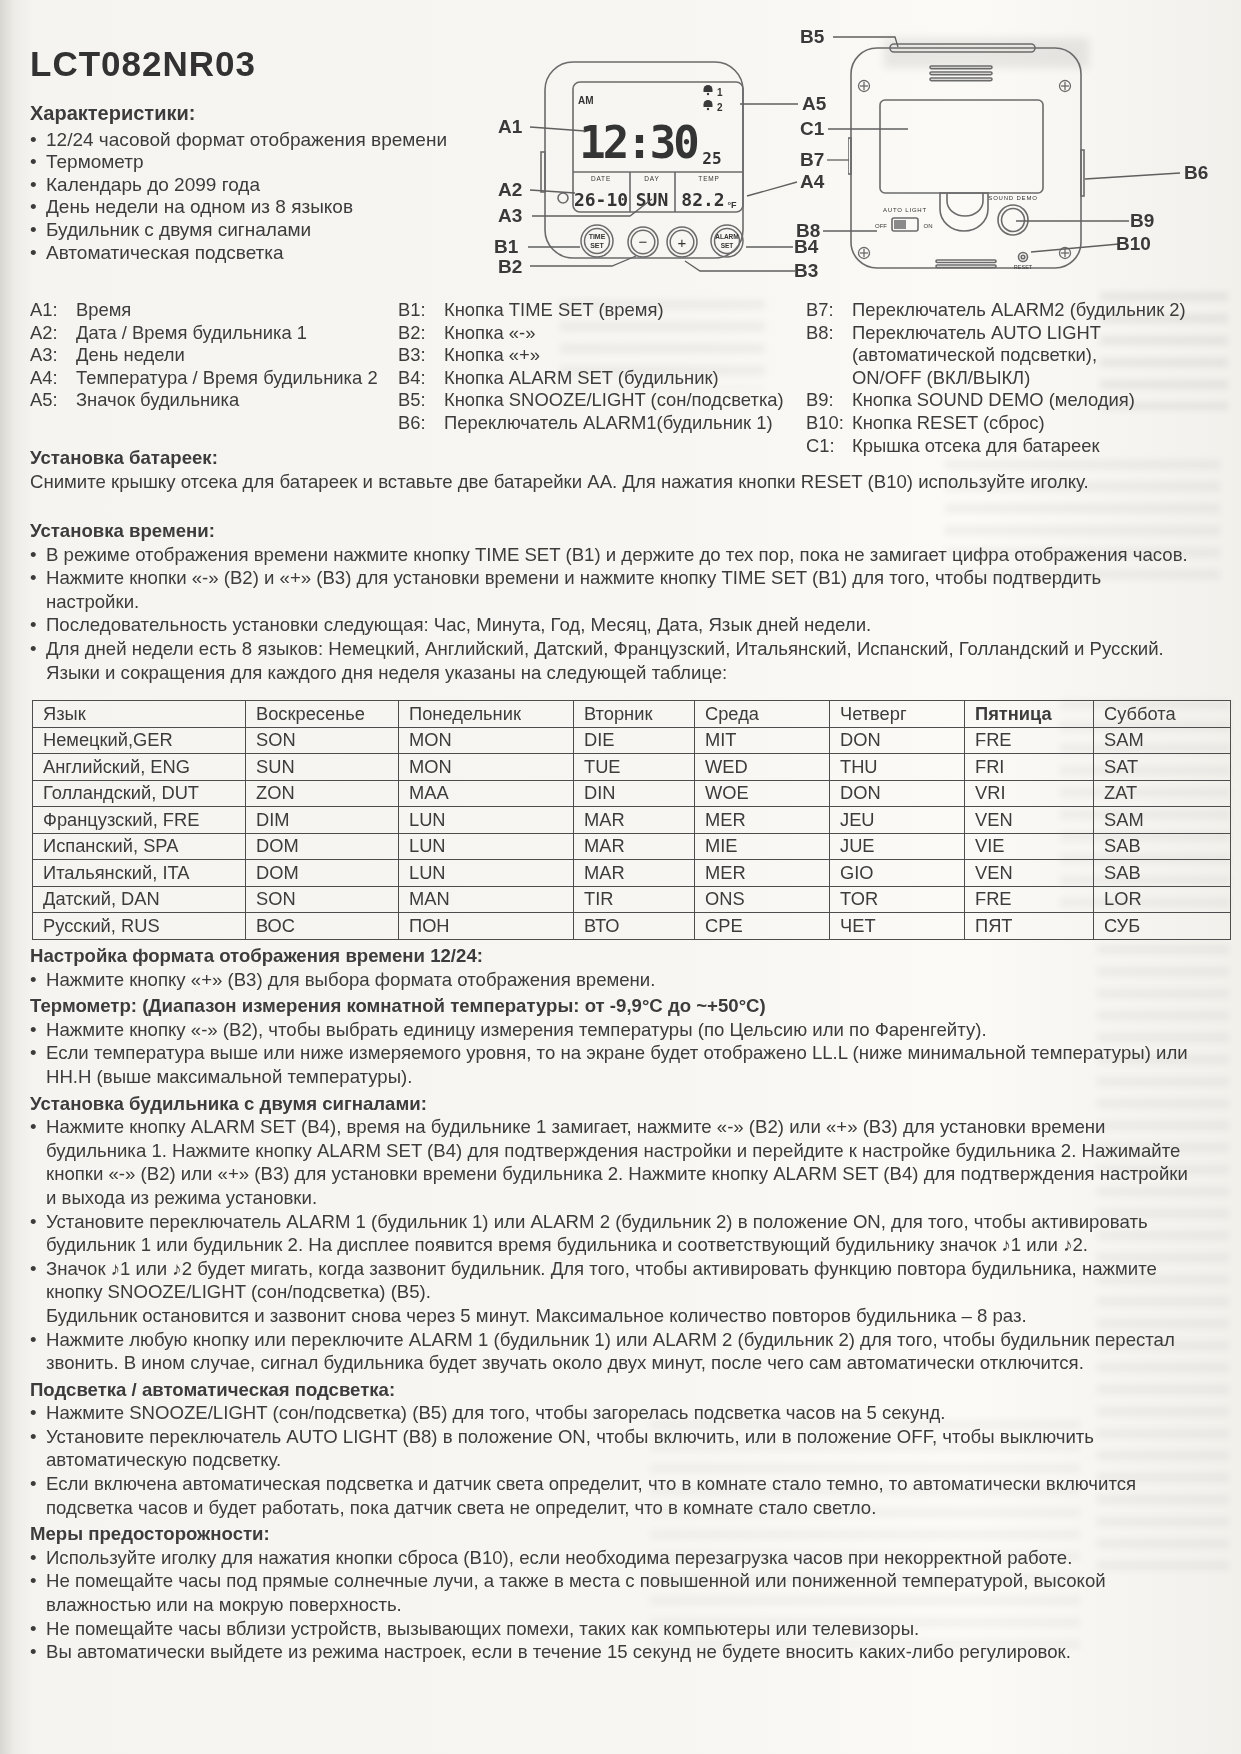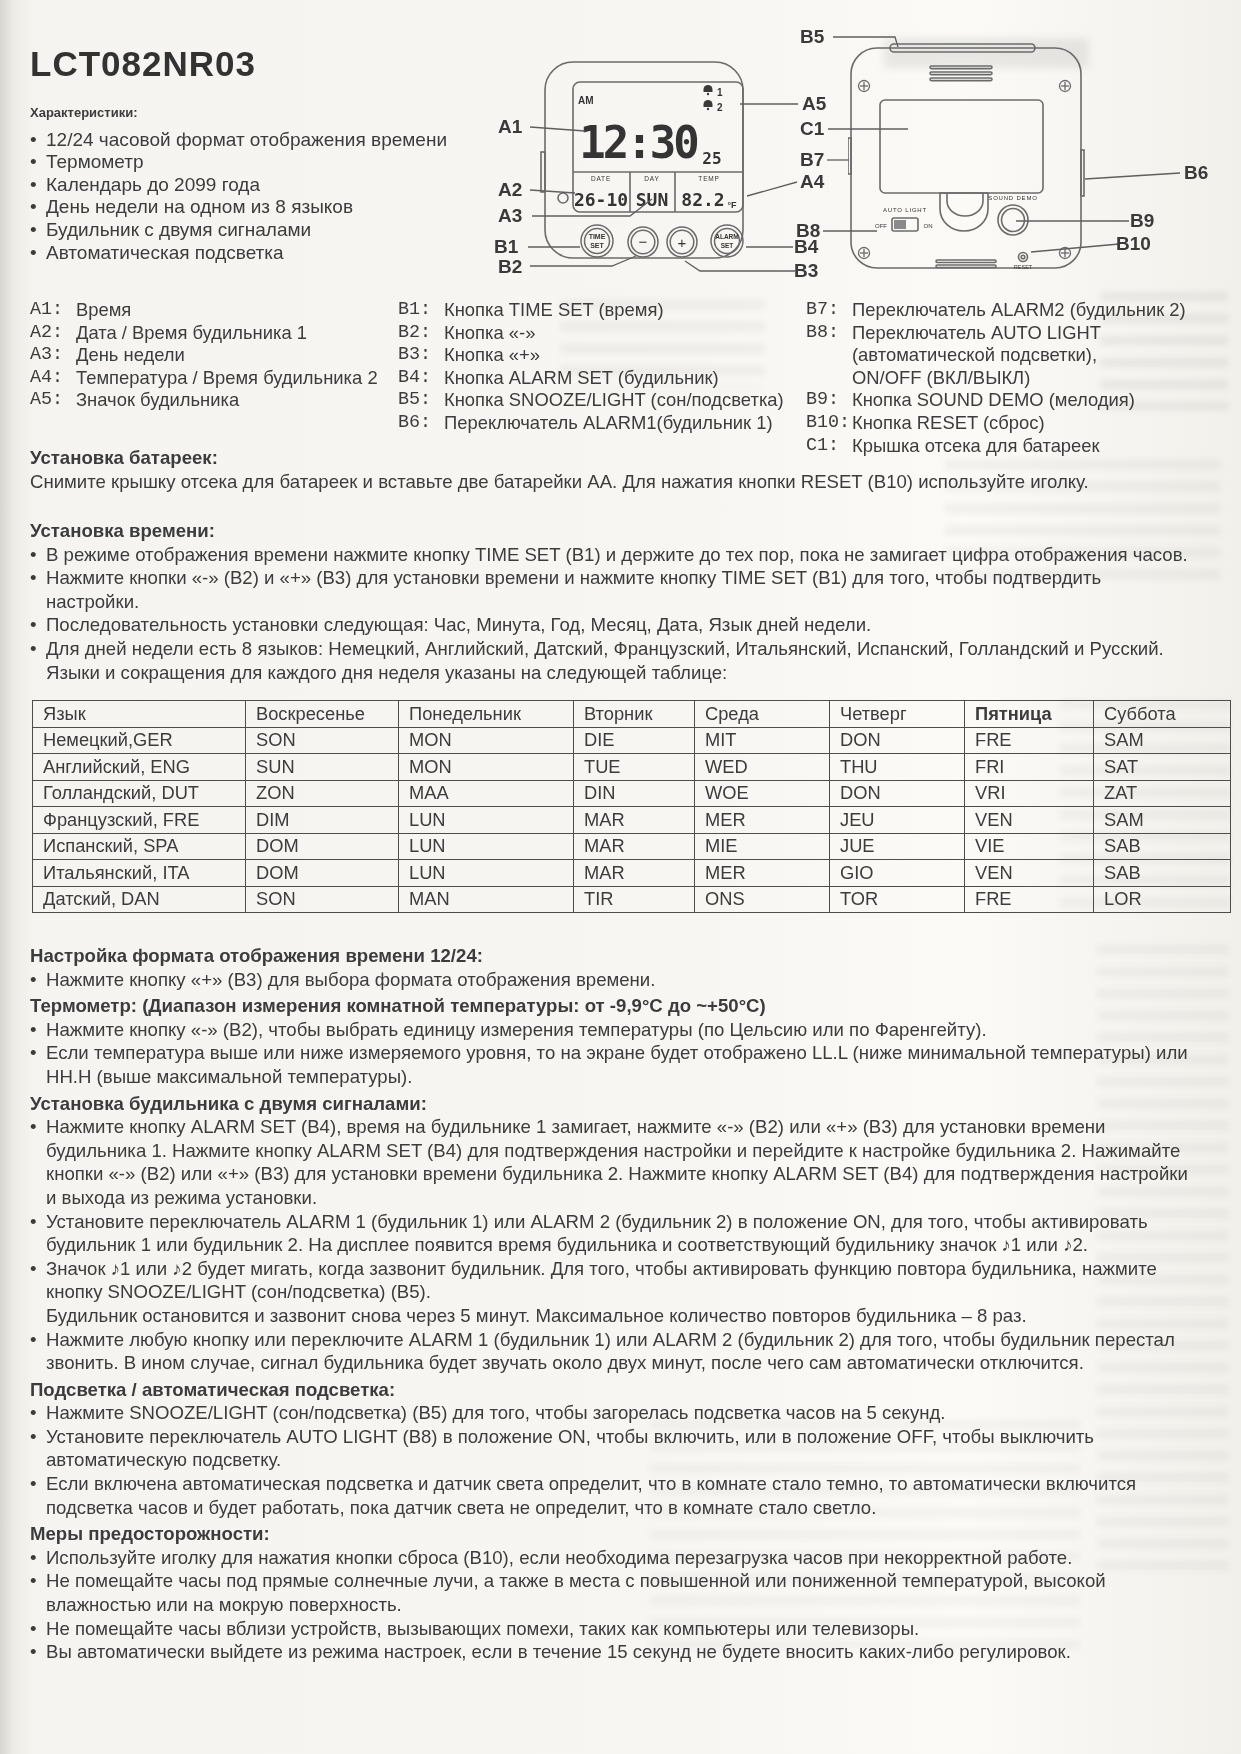--- a/index.html
+++ b/index.html
@@ -3,31 +3,31 @@
 <meta charset="utf-8">
 <style>
   html,body{margin:0;padding:0;background:#888;}
   .page{position:relative;width:1241px;height:1754px;overflow:hidden;
     background:linear-gradient(90deg,#d8d6d0 0px,#eeece7 14px,#f5f4f0 34px,#f7f6f2 55%,#fbfaf7 78%,#f1f0eb 100%);
     font-family:"Liberation Sans",sans-serif;color:#3c3c3c;}
   .abs{position:absolute;}
   #title{left:30px;top:44px;font-size:35px;font-weight:bold;letter-spacing:1px;color:#323232;}
   .sh{font-weight:bold;}
   #features{left:30px;top:102px;width:440px;font-size:19px;line-height:22.6px;}
-  #features .sh{font-size:13px;margin-bottom:4px;}
+  #features .sh{font-size:20px;margin-bottom:4px;}
   .li{display:flex;}
   .li .m{width:16px;flex:none;}
   .li .t{flex:1;}
   .li.flat{display:block;}
   .legend-col{font-size:18.4px;line-height:22.6px;}
   #legendA{left:30px;top:299px;width:360px;}
   #legendB{left:398px;top:299px;width:390px;}
   #legendC{left:806px;top:299px;width:420px;}
   .lrow{display:flex;}
-  .lid{flex:none;width:46px;font-family:Liberation Mono, monospace;}
+  .lid{flex:none;width:46px;}
   .lcont{margin-left:46px;}
   .sec{font-size:18.6px;line-height:23.6px;}
   #sec-battery{left:30px;top:446px;width:1160px;}
   #sec-time{left:30px;top:519px;width:1160px;}
   #sec-lower{left:30px;top:941px;width:1160px;}
   #sec-lower .sh{margin-top:3px;}
   #week-table{left:32px;top:700px;}
   #week-table table{border-collapse:collapse;font-size:18.3px;color:#3c3c3c;}
   #week-table td,#week-table th{border:1.5px solid #4d4d4d;padding:1px 6px 1px 10px;text-align:left;font-weight:normal;height:23.5px;white-space:nowrap;}
   .callout{position:absolute;font-size:19px;font-weight:bold;color:#3a3a3a;}
@@ -386,20 +386,30 @@
           <tr>
             <td>Датский, DAN</td>
             <td>SON</td>
             <td>MAN</td>
             <td>TIR</td>
             <td>ONS</td>
             <td>TOR</td>
             <td>FRE</td>
             <td>LOR</td>
           </tr>
+          <tr>
+            <td>Русский, RUS</td>
+            <td>ВОС</td>
+            <td>ПОН</td>
+            <td>ВТО</td>
+            <td>СРЕ</td>
+            <td>ЧЕТ</td>
+            <td>ПЯТ</td>
+            <td>СУБ</td>
+          </tr>
         </tbody>
       </table>
     </div>
 
   <div id="sec-lower" class="abs sec">
     <div>
         <div class="sh">Настройка формата отображения времени 12/24:</div>
         <div class="li">
           <span class="m">•</span>
           <span class="t">Нажмите кнопку «+» (B3) для выбора формата отображения времени.</span>

